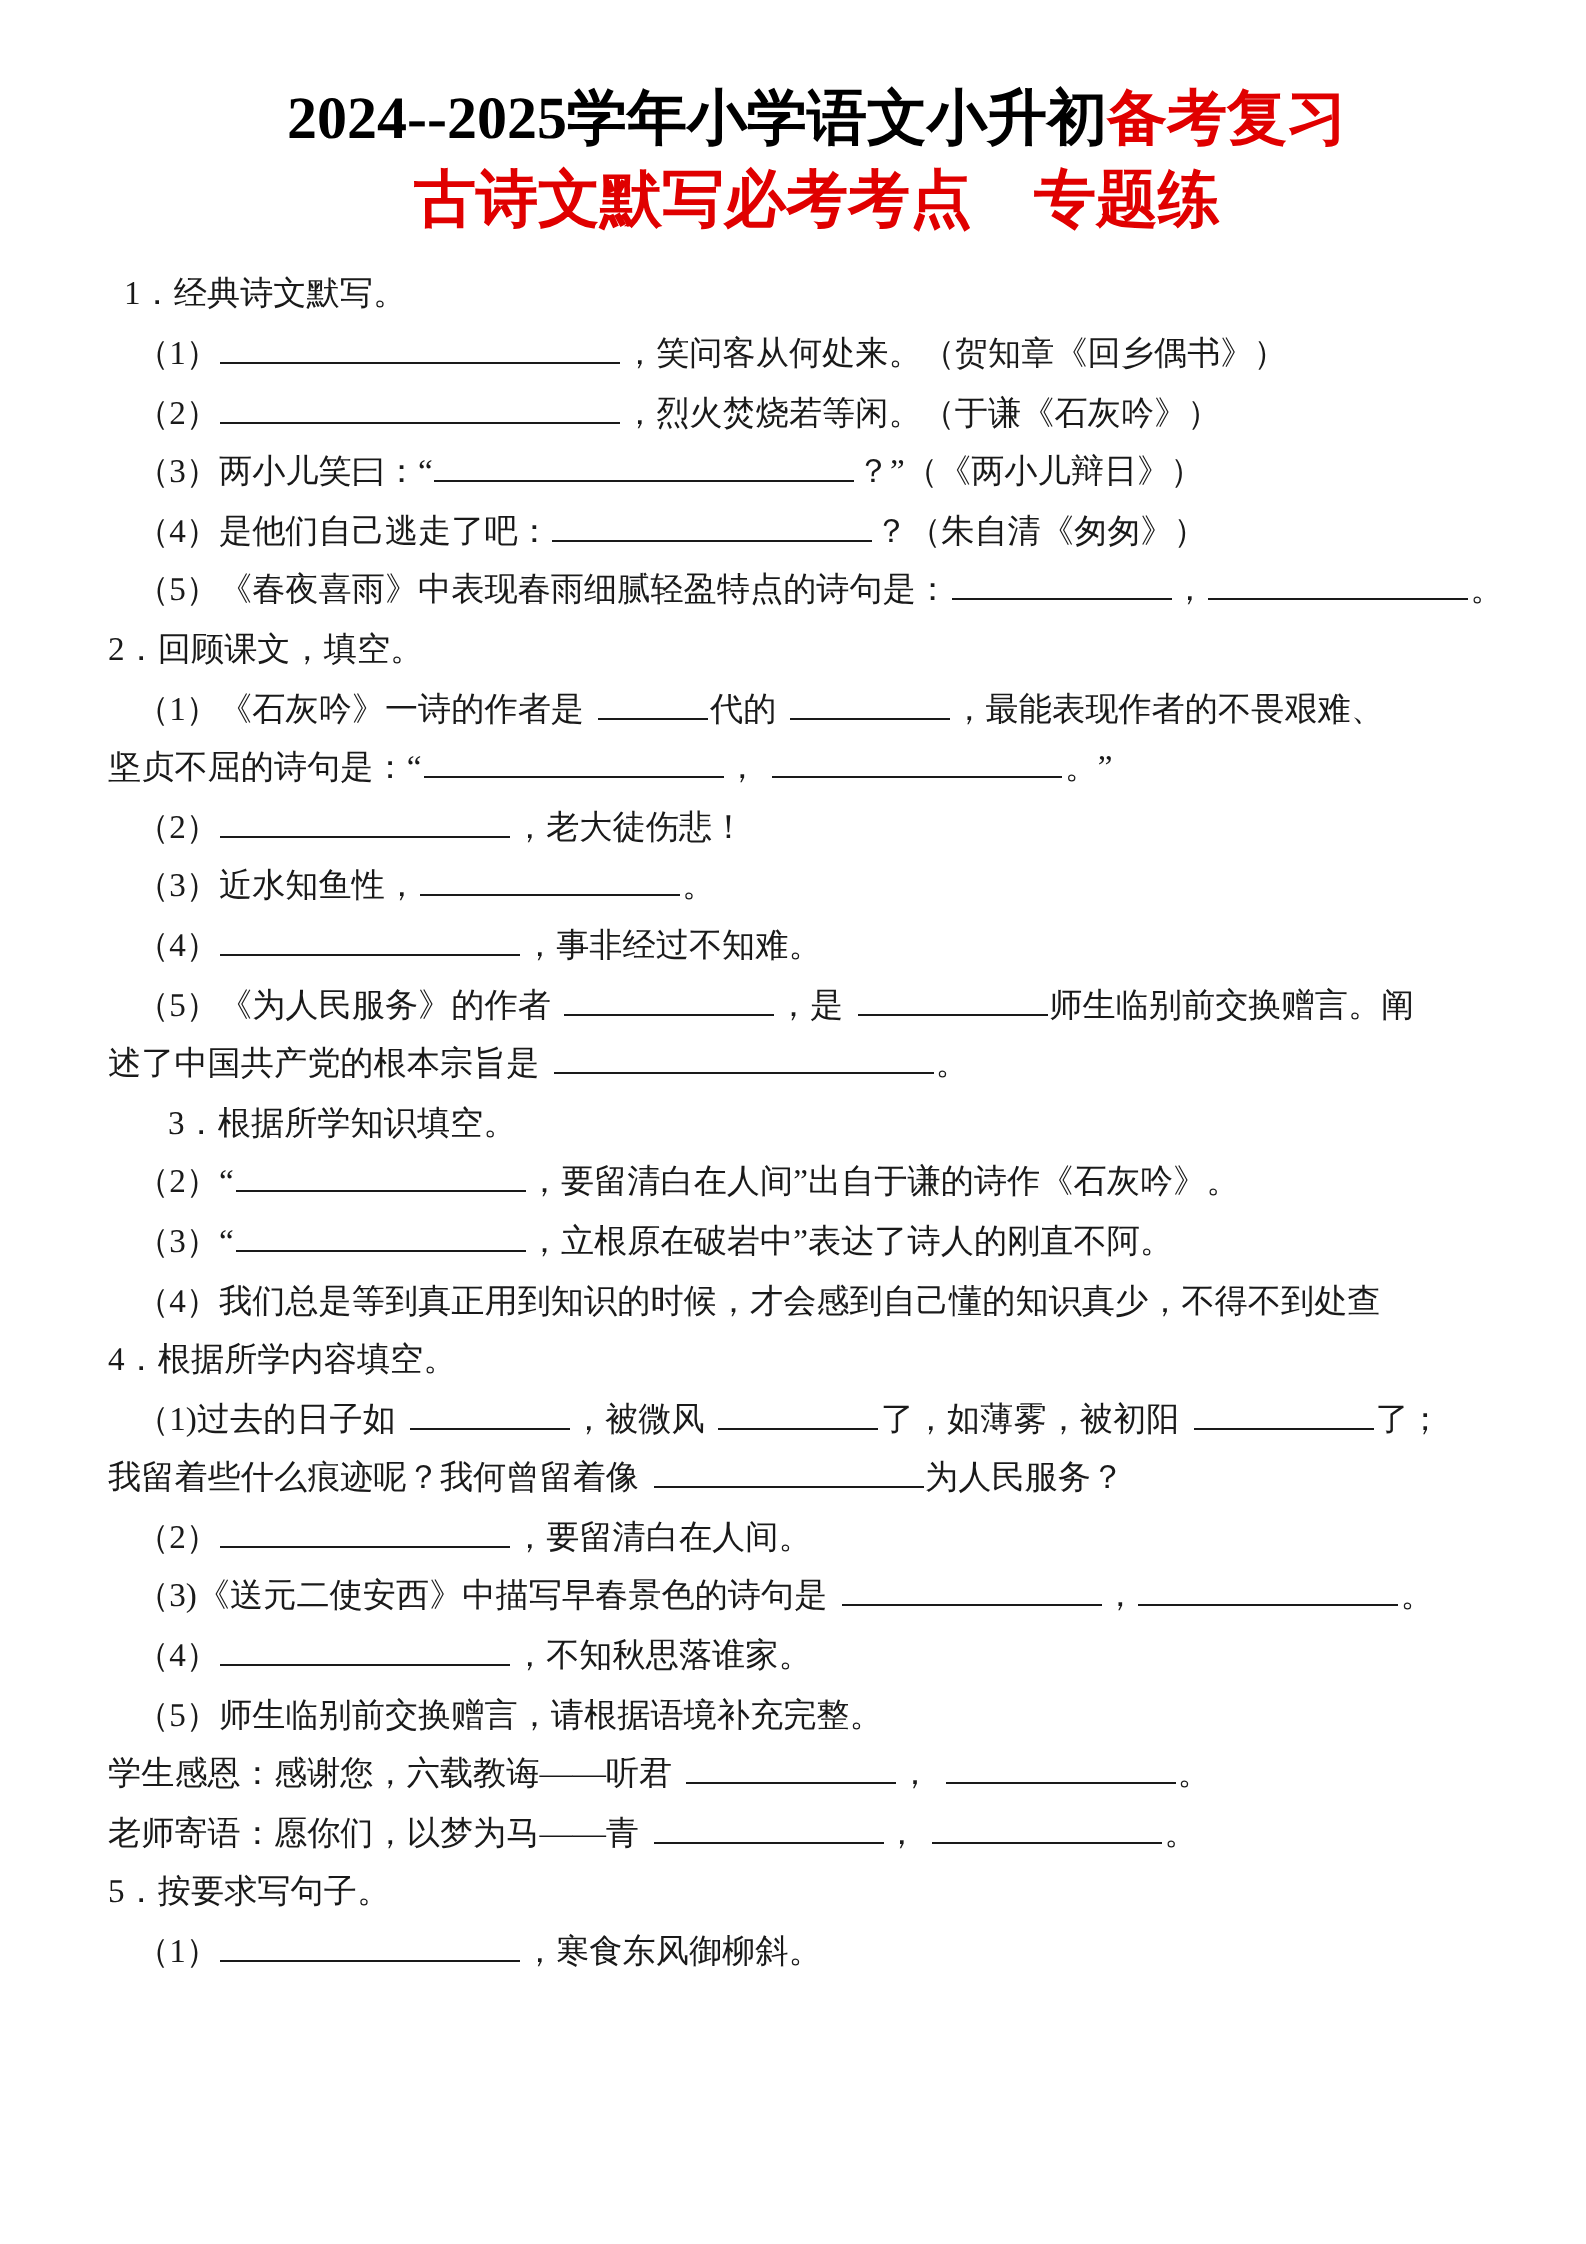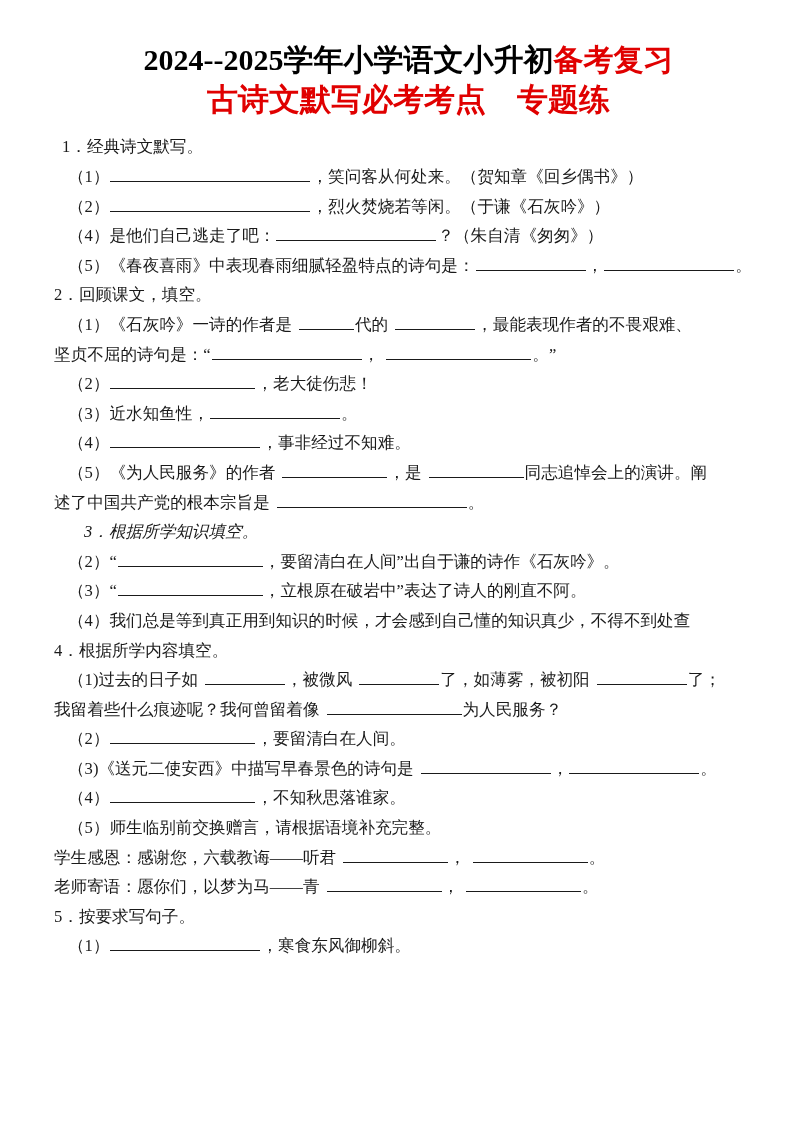--- a/index.html
+++ b/index.html
@@ -54,21 +54,21 @@
     line-height: 29.6px;
   }
   .ln {
     white-space: nowrap;
     position: relative;
   }
 
   .i0 { padding-left: 0px; }
   .i1 { padding-left: 8px; }     
   .i2 { padding-left: 14px; }    
-  .i3 { padding-left: 30px; font-style: italic; }    
+  .i3 { padding-left: 30px; }    
   .ihang { padding-left: 0px; }  
 
   
   .bl {
     display: inline-block;
     border-bottom: 1.4px solid #1a1a1a;
     vertical-align: baseline;
     height: 1.05em;
     margin: 0 1px;
   }
@@ -115,38 +115,39 @@
   </div>
 
   <div class="content">
 
     <div class="ln i1">1．经典诗文默写。</div>
 
     <div class="ln i2"><span>（1）</span><span class="bl w200"></span><span>，笑问客从何处来。（贺知章《回乡偶书》）</span></div>
 
     <div class="ln i2"><span>（2）</span><span class="bl w200"></span><span>，烈火焚烧若等闲。（于谦《石灰吟》）</span></div>
 
+    <div class="ln i2"><span>（3）两小儿笑曰：“</span><span class="bl w210"></span><span>？”（《两小儿辩日》）</span></div>
 
     <div class="ln i2"><span>（4）是他们自己逃走了吧：</span><span class="bl w160"></span><span>？（朱自清《匆匆》）</span></div>
 
     <div class="ln i2"><span>（5）《春夜喜雨》中表现春雨细腻轻盈特点的诗句是：</span><span class="bl w110"></span><span>，</span><span class="bl w130"></span><span>。</span></div>
 
     <div class="ln i0">2．回顾课文，填空。</div>
 
     <div class="ln i2"><span>（1）《石灰吟》一诗的作者是</span><span class="sp"></span><span class="bl w55"></span><span>代的</span><span class="sp"></span><span class="bl w80"></span><span>，最能表现作者的不畏艰难、</span></div>
 
     <div class="ln ihang"><span>坚贞不屈的诗句是：“</span><span class="bl w150"></span><span>，</span><span class="sp"></span><span class="bl w145"></span><span>。”</span></div>
 
     <div class="ln i2"><span>（2）</span><span class="bl w145"></span><span>，老大徒伤悲！</span></div>
 
     <div class="ln i2"><span>（3）近水知鱼性，</span><span class="bl w130"></span><span>。</span></div>
 
     <div class="ln i2"><span>（4）</span><span class="bl w150"></span><span>，事非经过不知难。</span></div>
 
-    <div class="ln i2"><span>（5）《为人民服务》的作者</span><span class="sp"></span><span class="bl w105"></span><span>，是</span><span class="sp"></span><span class="bl w95"></span><span>同志追悼会上的演讲。阐</span></div>
+    <div class="ln i2"><span>（5）《为人民服务》的作者</span><span class="sp"></span><span class="bl w105"></span><span>，是</span><span class="sp"></span><span class="bl w95"></span><span>师生临别前交换赠言。阐</span></div>
 
     <div class="ln ihang"><span>述了中国共产党的根本宗旨是</span><span class="sp"></span><span class="bl w190"></span><span>。</span></div>
 
     <div class="ln i3">3．根据所学知识填空。</div>
 
 
     <div class="ln i2"><span>（2）“</span><span class="bl w145"></span><span>，要留清白在人间”出自于谦的诗作《石灰吟》。</span></div>
 
     <div class="ln i2"><span>（3）“</span><span class="bl w145"></span><span>，立根原在破岩中”表达了诗人的刚直不阿。</span></div>
 

